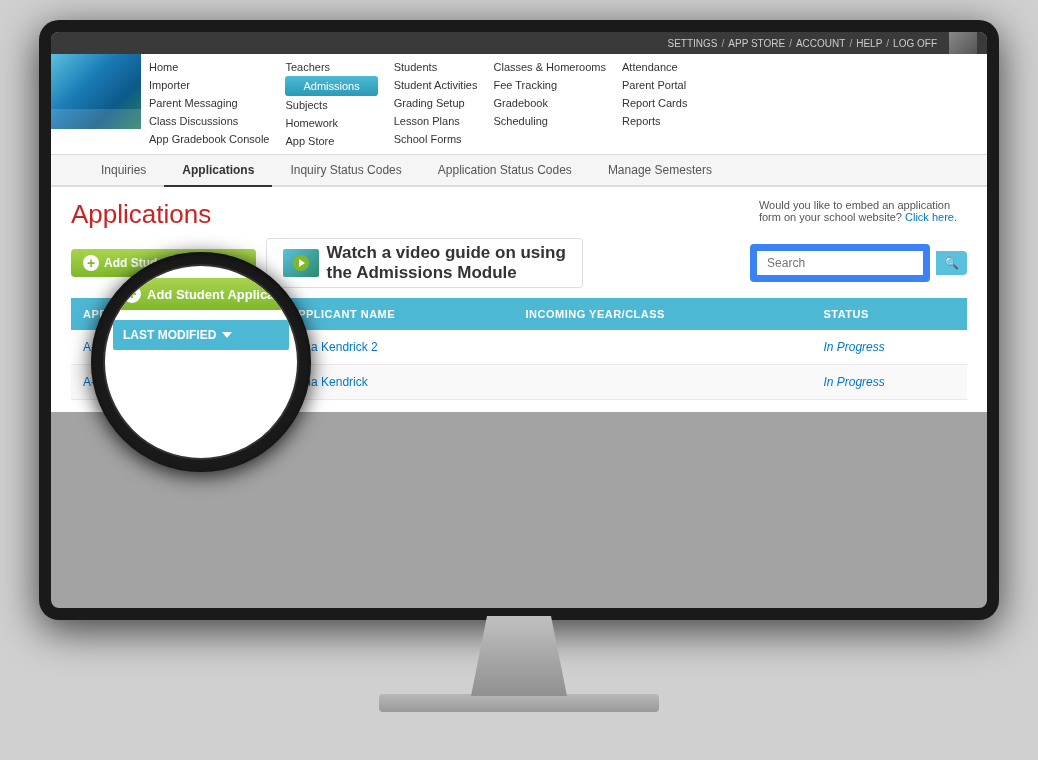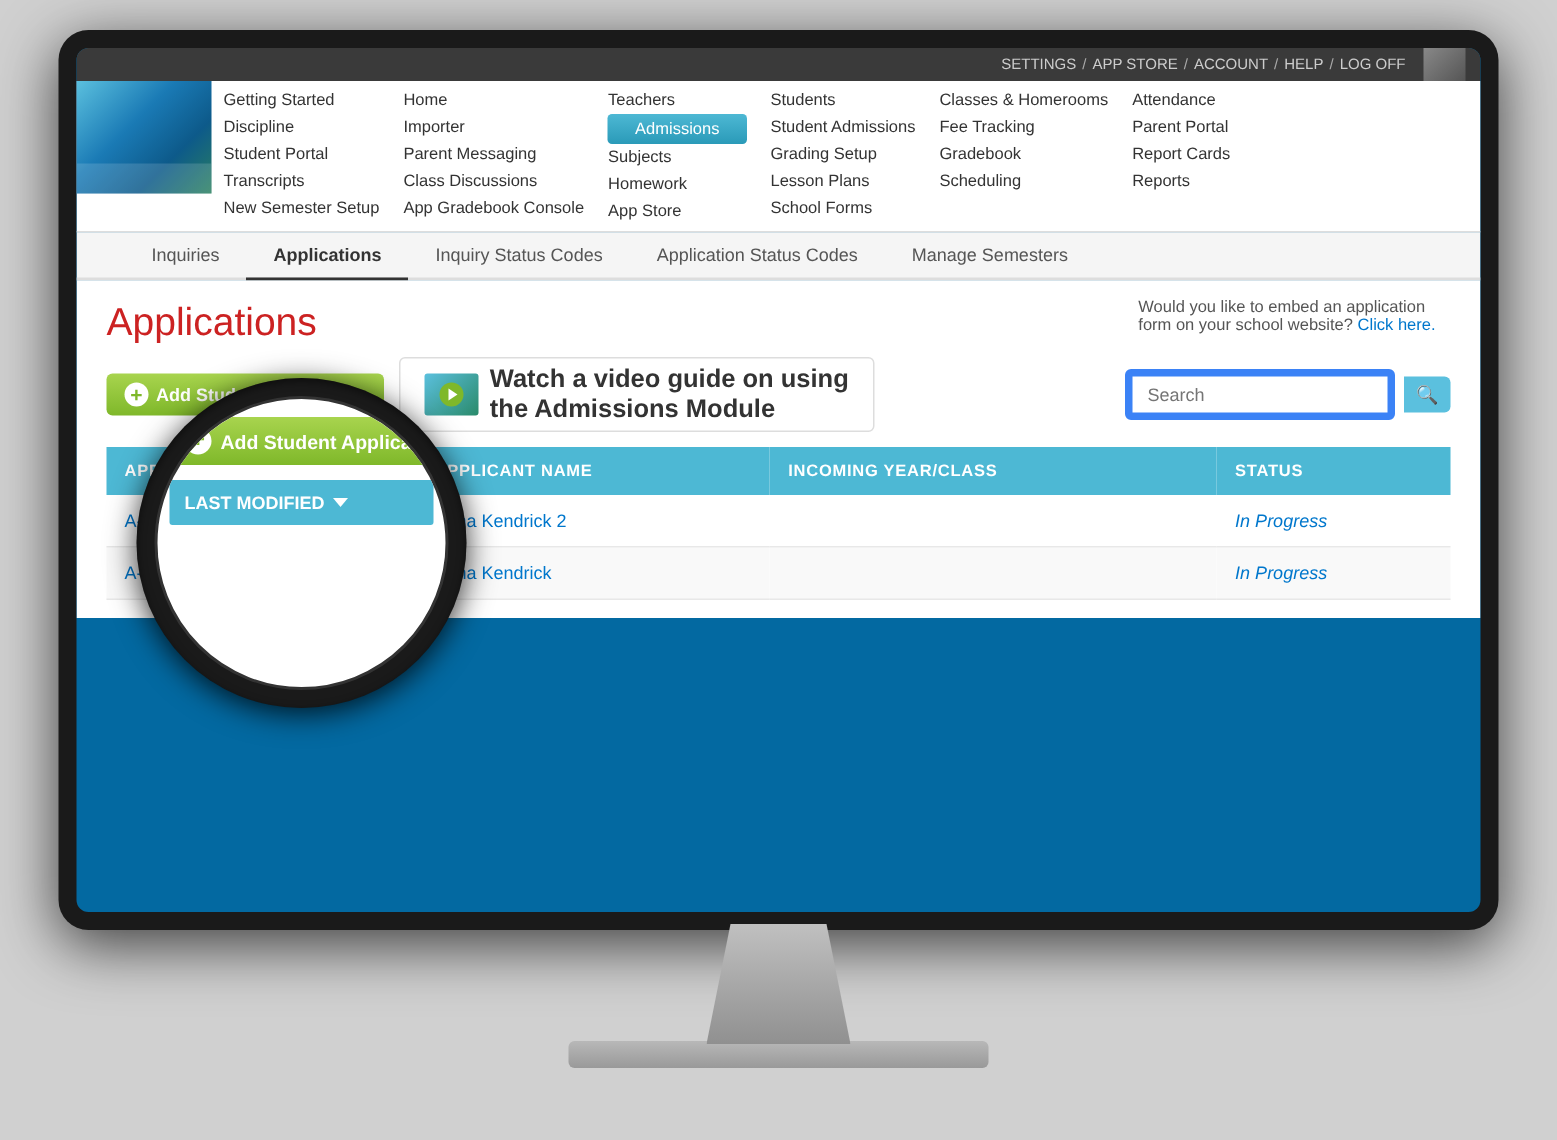--- a/index.html
+++ b/index.html
@@ -29,21 +29,21 @@
       height: 600px;
       background: #1a1a1a;
       border-radius: 20px;
       padding: 12px;
       box-shadow: 0 10px 40px rgba(0,0,0,0.7);
     }
 
     .monitor-screen {
       width: 100%;
       height: 100%;
-      background: #0369a1;
+      background: #a3a3a3;
       border-radius: 8px;
       overflow: hidden;
       position: relative;
     }
 
     
     .top-bar {
       background: #3a3a3a;
       height: 22px;
       display: flex;
@@ -258,21 +258,21 @@
       border-bottom: 4px solid transparent;
       margin-left: 2px;
     }
 
     .search-area {
       display: flex;
       align-items: center;
       gap: 6px;
     }
     .search-input {
-      border: 5px solid #3b82f6;
+      border: 7px solid #3b82f6;
       border-radius: 4px;
       padding: 5px 10px;
       font-size: 12px;
       width: 180px;
       color: #999;
     }
     .search-btn {
       background: #5bc0de;
       color: #fff;
       border: none;
@@ -437,47 +437,40 @@
           <span> / </span>
           <a>LOG OFF</a>
         </div>
         <div class="avatar-small"></div>
       </div>
 
       <div class="nav-container">
         <div class="logo-area"></div>
         <div class="nav-links">
 
-          <div class="nav-col">
-            <a>Getting Started</a>
-            <a>Discipline</a>
-            <a>Student Portal</a>
-            <a>Transcripts</a>
-            <a>New Semester Setup</a>
-          </div>
 
           <div class="nav-col">
             <a>Home</a>
             <a>Importer</a>
             <a>Parent Messaging</a>
             <a>Class Discussions</a>
             <a>App Gradebook Console</a>
           </div>
 
           <div class="nav-col">
             <a>Teachers</a>
             <a class="nav-btn-admissions">Admissions</a>
             <a>Subjects</a>
             <a>Homework</a>
             <a>App Store</a>
           </div>
 
           <div class="nav-col">
             <a>Students</a>
-            <a>Student Admissions</a>
+            <a>Student Activities</a>
             <a>Grading Setup</a>
             <a>Lesson Plans</a>
             <a>School Forms</a>
           </div>
 
           <div class="nav-col">
             <a>Classes &amp; Homerooms</a>
             <a>Fee Tracking</a>
             <a>Gradebook</a>
             <a>Scheduling</a>

